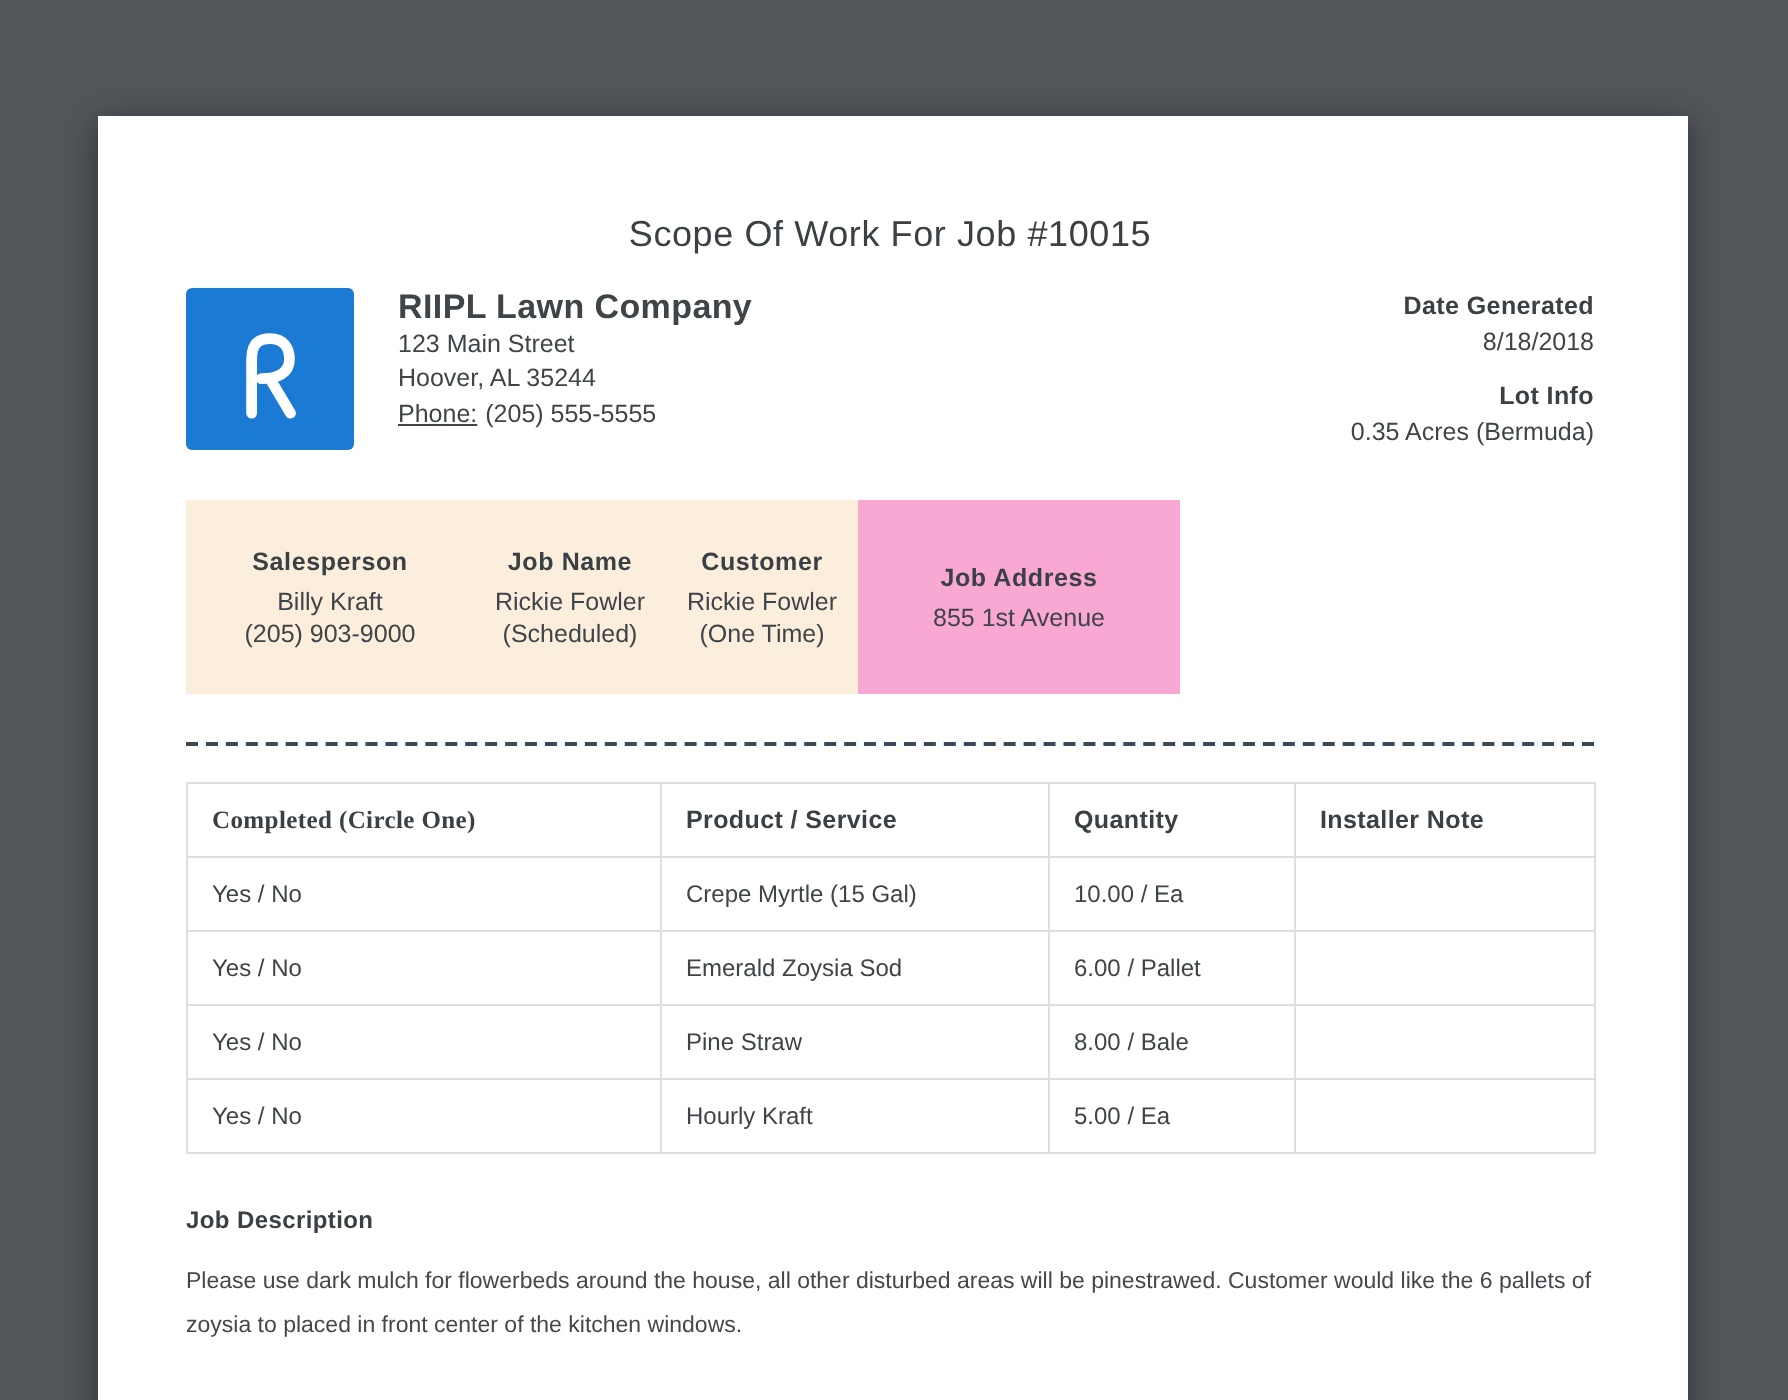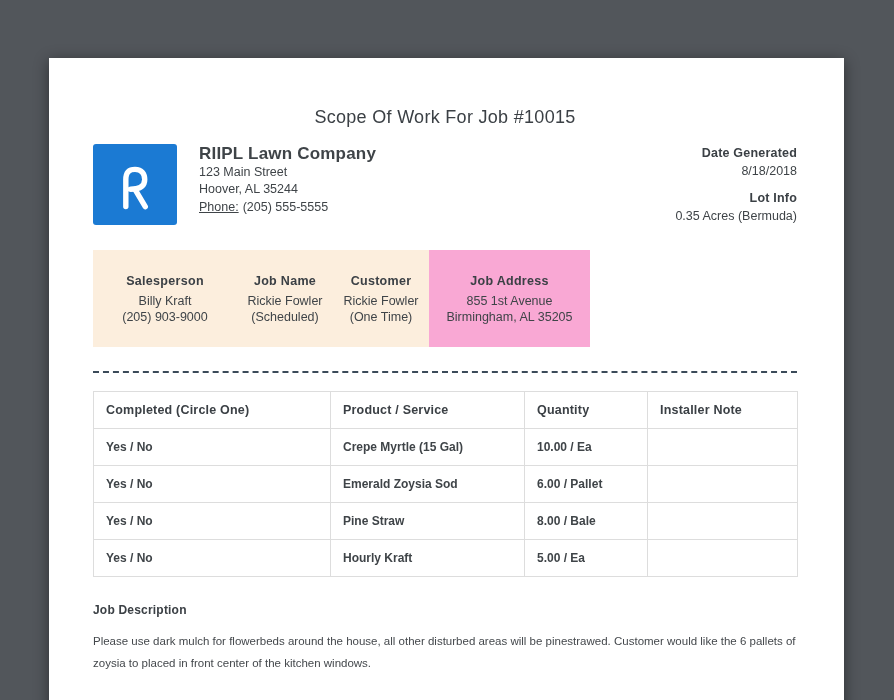--- a/index.html
+++ b/index.html
@@ -102,30 +102,29 @@
     width: 704px;
     border-collapse: collapse;
     table-layout: fixed;
   }
   .work-table th, .work-table td {
     border: 1px solid #dddddd;
     height: 37px;
     padding: 0 8px 0 12px;
     text-align: left;
     vertical-align: middle;
-    font-weight: bold;
   }
   .work-table th {
     font-size: 12.5px;
     font-weight: bold;
     letter-spacing: 0.2px;
     color: #3b4045;
   }
   .work-table td { font-size: 12px; color: #3f4448; }
-  .cw1 { width: 237px; }
+  .cw1 { width: 237px; font-family: Liberation Serif, serif; }
   .cw2 { width: 194px; }
   .cw3 { width: 123px; }
   .cw4 { width: 150px; }
   
   .job-desc-heading {
     margin-top: 26px;
     font-size: 12px;
     font-weight: bold;
     letter-spacing: 0.2px;
     color: #3b4045;
@@ -180,21 +179,20 @@
       <div>(Scheduled)</div>
     </div>
     <div class="summary-col w3">
       <div class="col-label">Customer</div>
       <div>Rickie Fowler</div>
       <div>(One Time)</div>
     </div>
     <div class="summary-col w4 strong">
       <div class="col-label">Job Address</div>
       <div>855 1st Avenue</div>
-      <div>Birmingham, AL 35205</div>
     </div>
   </div>
 
   <hr class="dashed-divider">
 
   <table class="work-table">
     <thead>
       <tr>
         <th class="cw1">Completed (Circle One)</th>
         <th class="cw2">Product / Service</th>

